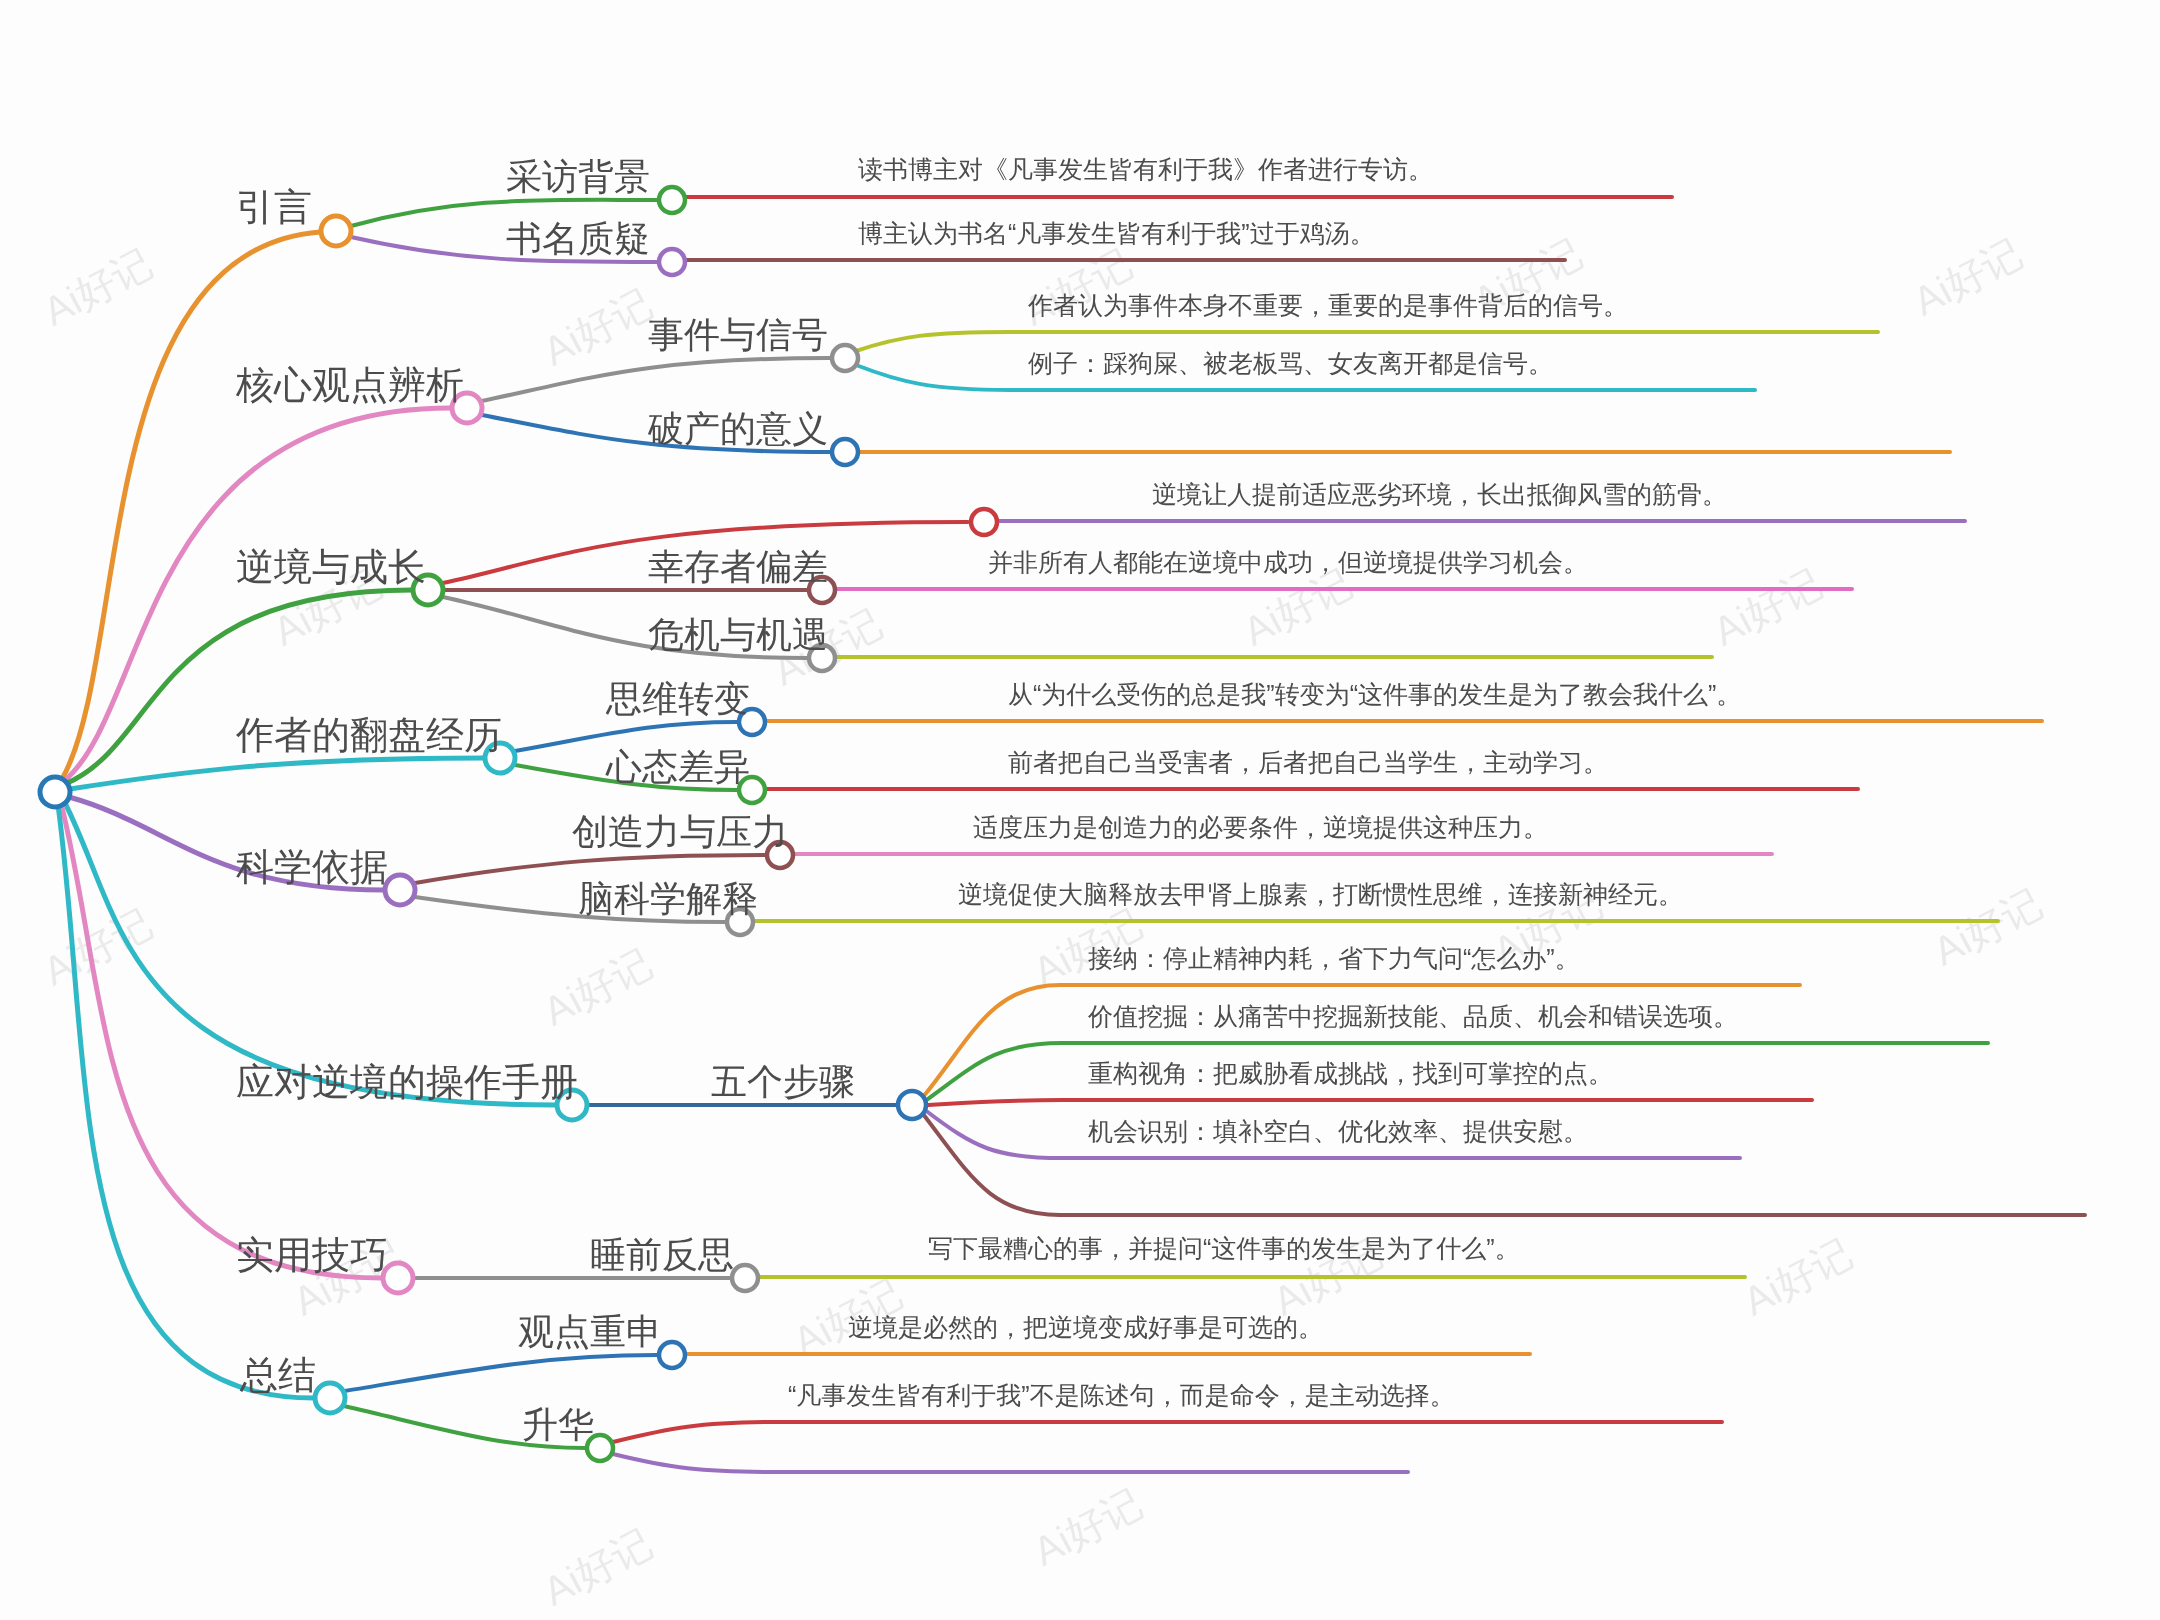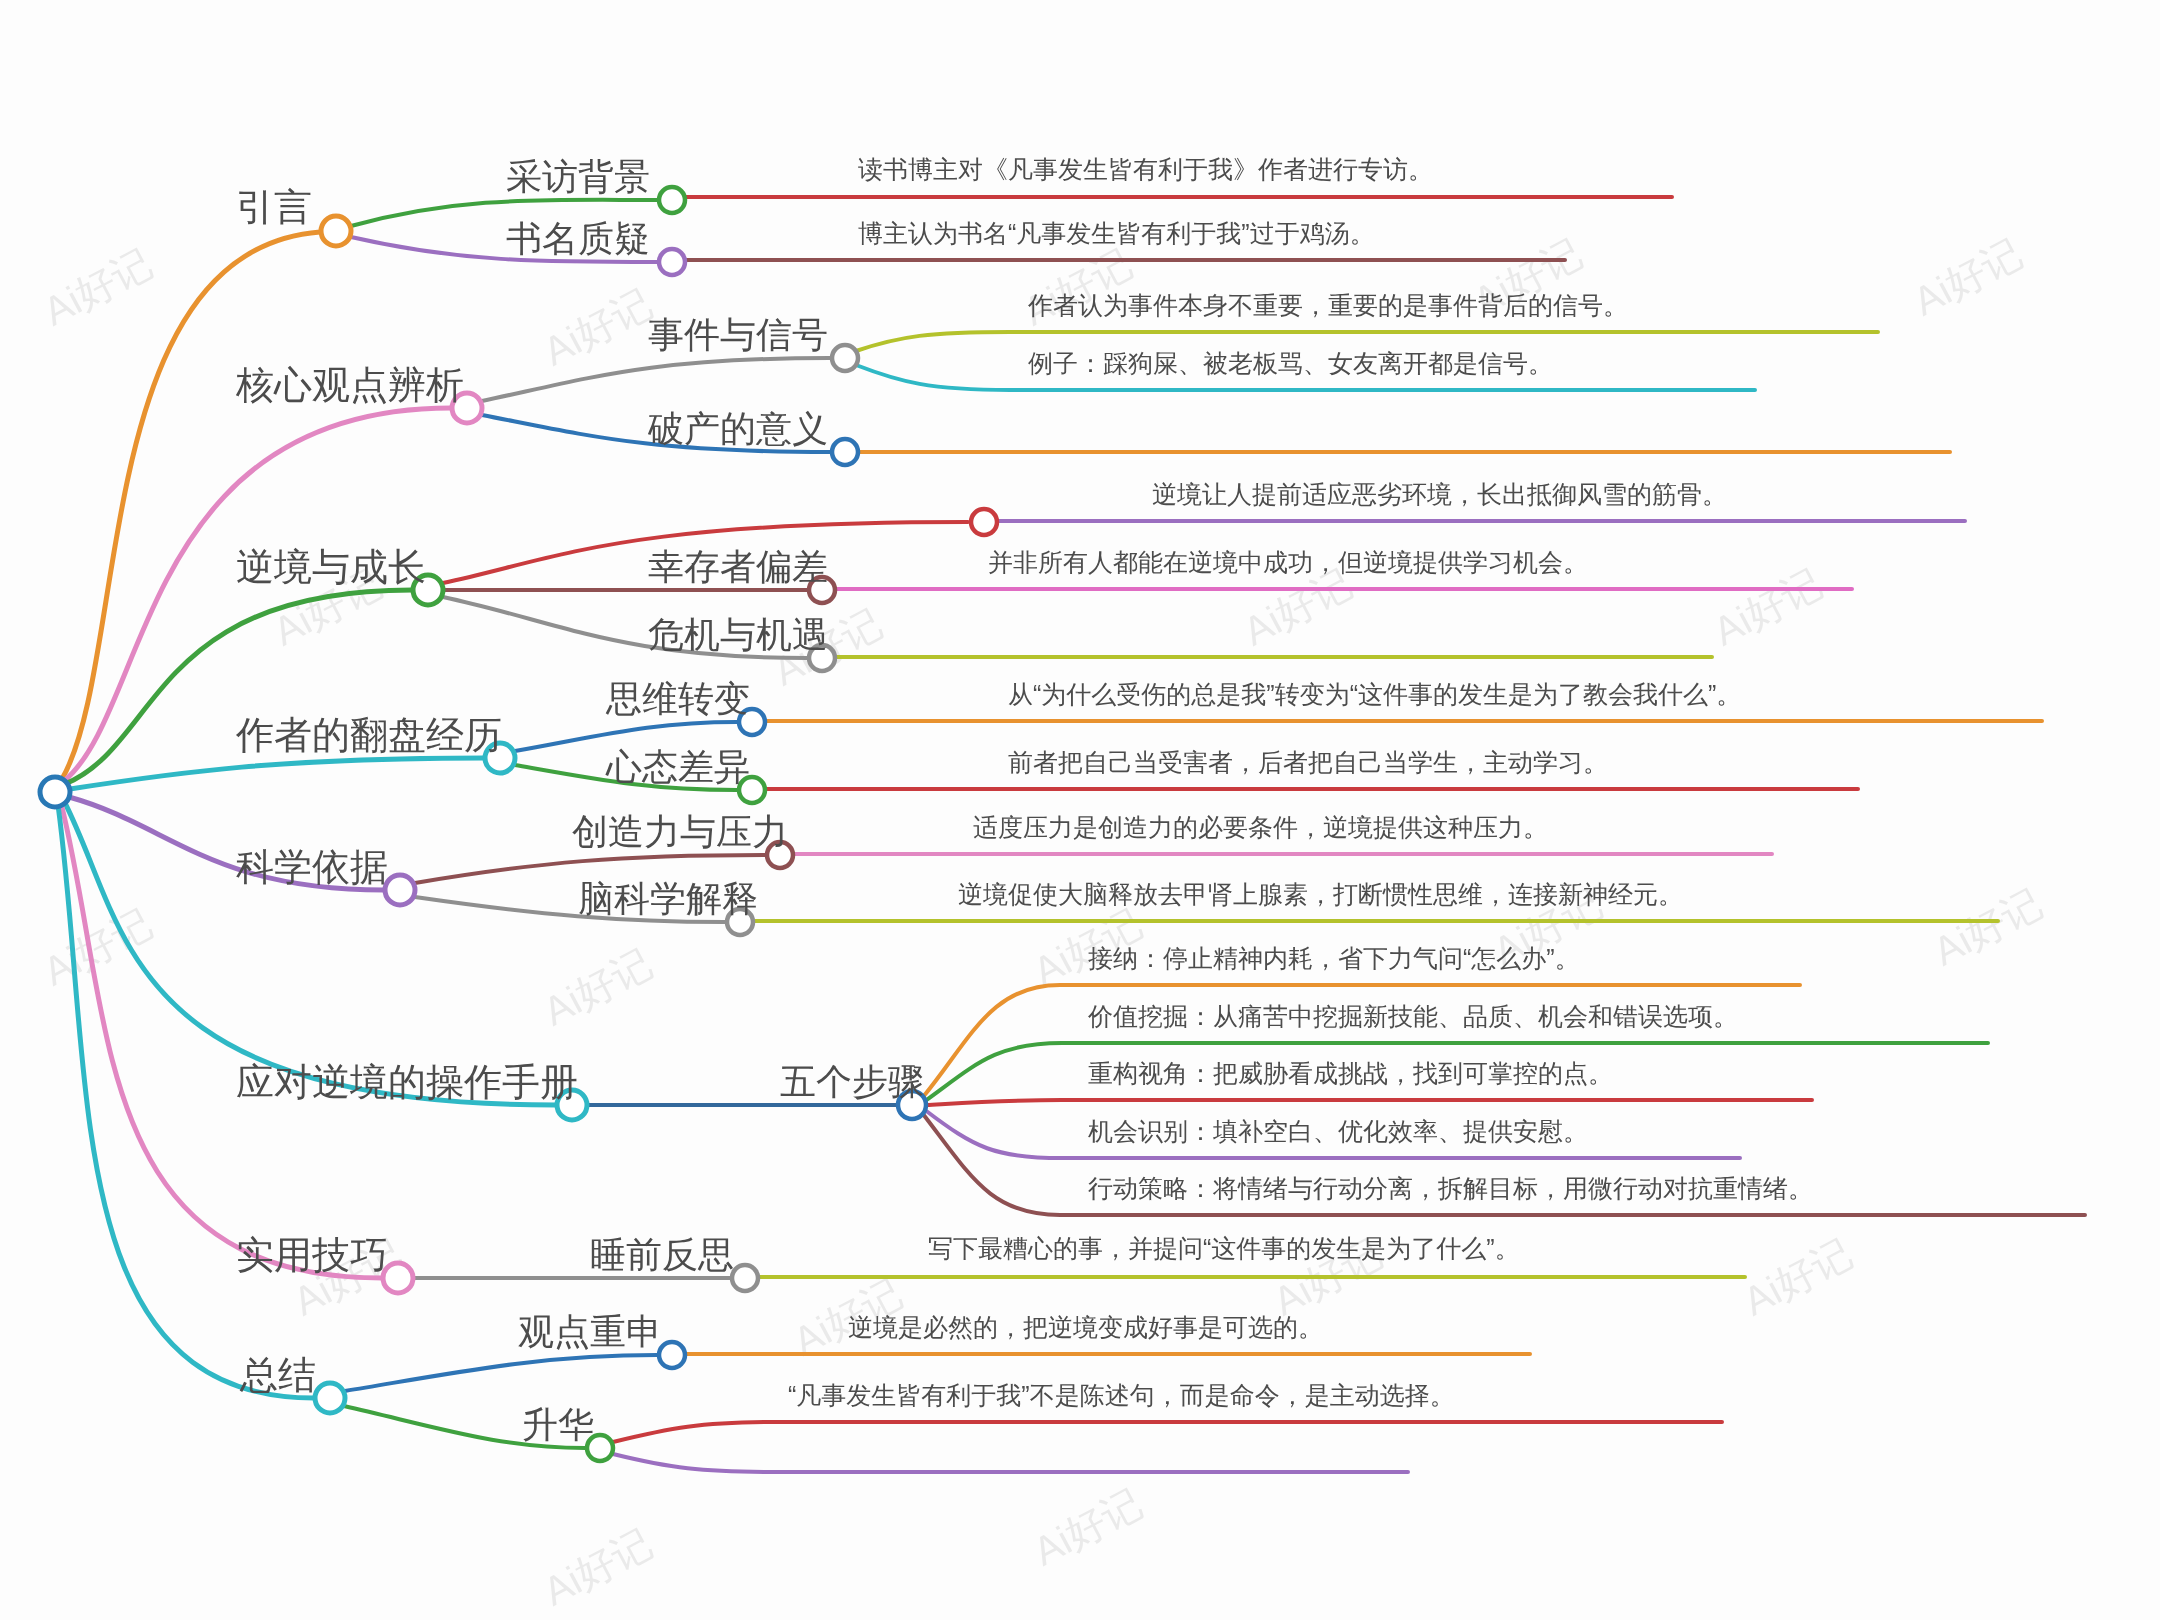--- a/index.html
+++ b/index.html
@@ -148,37 +148,36 @@
   <div class="lbl child-lbl" style="left:506px;top:156px">采访背景</div>
   <div class="lbl child-lbl" style="left:506px;top:218px">书名质疑</div>
   <div class="lbl child-lbl" style="left:648px;top:314px">事件与信号</div>
   <div class="lbl child-lbl" style="left:648px;top:408px">破产的意义</div>
   <div class="lbl child-lbl" style="left:648px;top:546px">幸存者偏差</div>
   <div class="lbl child-lbl" style="left:648px;top:614px">危机与机遇</div>
   <div class="lbl child-lbl" style="left:606px;top:678px">思维转变</div>
   <div class="lbl child-lbl" style="left:606px;top:746px">心态差异</div>
   <div class="lbl child-lbl" style="left:572px;top:811px">创造力与压力</div>
   <div class="lbl child-lbl" style="left:578px;top:878px">脑科学解释</div>
-  <div class="lbl child-lbl" style="left:780px;top:1061px">五个步骤</div>
+  <div class="lbl child-lbl" style="left:711px;top:1061px">五个步骤</div>
   <div class="lbl child-lbl" style="left:590px;top:1234px">睡前反思</div>
   <div class="lbl child-lbl" style="left:518px;top:1311px">观点重申</div>
   <div class="lbl child-lbl" style="left:522px;top:1404px">升华</div>
 
   <div class="lbl leaf-txt" style="left:858px;top:155px">读书博主对《凡事发生皆有利于我》作者进行专访。</div>
   <div class="lbl leaf-txt" style="left:858px;top:219px">博主认为书名“凡事发生皆有利于我”过于鸡汤。</div>
   <div class="lbl leaf-txt" style="left:1028px;top:291px">作者认为事件本身不重要，重要的是事件背后的信号。</div>
   <div class="lbl leaf-txt" style="left:1028px;top:349px">例子：踩狗屎、被老板骂、女友离开都是信号。</div>
   <div class="lbl leaf-txt" style="left:1152px;top:480px">逆境让人提前适应恶劣环境，长出抵御风雪的筋骨。</div>
   <div class="lbl leaf-txt" style="left:988px;top:548px">并非所有人都能在逆境中成功，但逆境提供学习机会。</div>
   <div class="lbl leaf-txt" style="left:1008px;top:680px">从“为什么受伤的总是我”转变为“这件事的发生是为了教会我什么”。</div>
   <div class="lbl leaf-txt" style="left:1008px;top:748px">前者把自己当受害者，后者把自己当学生，主动学习。</div>
   <div class="lbl leaf-txt" style="left:958px;top:880px">逆境促使大脑释放去甲肾上腺素，打断惯性思维，连接新神经元。</div>
   <div class="lbl leaf-txt" style="left:973px;top:813px">适度压力是创造力的必要条件，逆境提供这种压力。</div>
   <div class="lbl leaf-txt" style="left:1088px;top:944px">接纳：停止精神内耗，省下力气问“怎么办”。</div>
   <div class="lbl leaf-txt" style="left:1088px;top:1002px">价值挖掘：从痛苦中挖掘新技能、品质、机会和错误选项。</div>
   <div class="lbl leaf-txt" style="left:1088px;top:1059px">重构视角：把威胁看成挑战，找到可掌控的点。</div>
   <div class="lbl leaf-txt" style="left:1088px;top:1117px">机会识别：填补空白、优化效率、提供安慰。</div>
-  <div class="lbl leaf-txt" style="left:1088px;top:1174px">行动策略：将情绪与行动分离，拆解目标，用微行动对抗重情绪。</div>
   <div class="lbl leaf-txt" style="left:928px;top:1234px">写下最糟心的事，并提问“这件事的发生是为了什么”。</div>
   <div class="lbl leaf-txt" style="left:848px;top:1313px">逆境是必然的，把逆境变成好事是可选的。</div>
   <div class="lbl leaf-txt" style="left:788px;top:1381px">“凡事发生皆有利于我”不是陈述句，而是命令，是主动选择。</div>
 
 </div>
 
 </body></html>

